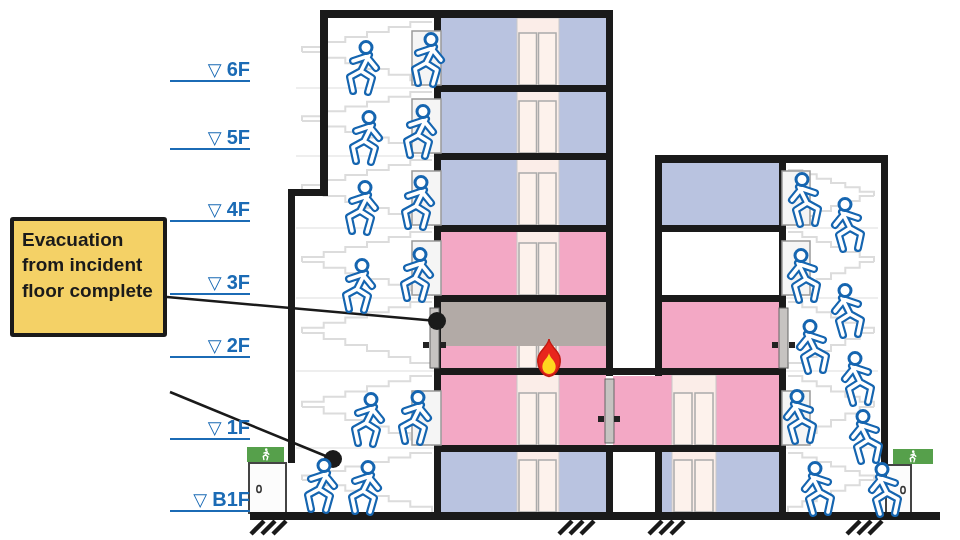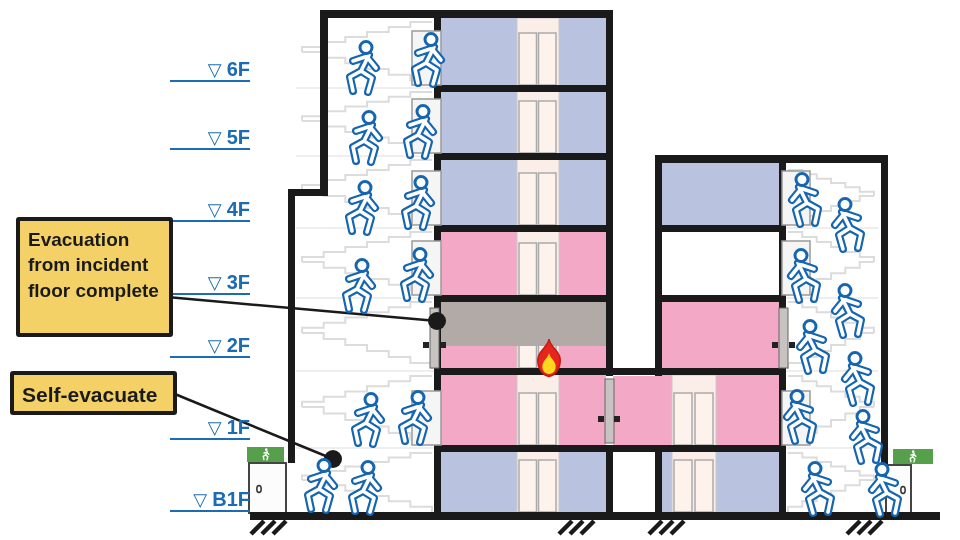--- a/index.html
+++ b/index.html
@@ -36,21 +36,21 @@
   .fire-outer{fill:var(--fire-red);stroke:#C21A12;stroke-width:1.5;}
   .fire-inner{fill:var(--fire-yellow);}
   .mini{stroke:#fff;stroke-width:6;fill:none;stroke-linecap:round;stroke-linejoin:round;}
   
   .floor-label{position:absolute;left:170px;width:80px;height:24px;box-sizing:border-box;
     border-bottom:2px solid var(--label-blue);color:var(--label-blue);
     font-size:20px;font-weight:bold;display:flex;justify-content:flex-end;
     align-items:flex-end;gap:5px;line-height:1;padding-bottom:1px;}
   .floor-label .tri{font-size:18px;}
   .callout{position:absolute;box-sizing:border-box;background:var(--callout-yellow);
-    border:4px solid var(--ink);border-radius:3px;color:var(--ink);font-weight:bold;margin-left:6px;}
+    border:4px solid var(--ink);border-radius:3px;color:var(--ink);font-weight:bold;}
   #callout-incident{left:10px;top:217px;width:157px;height:120px;padding:6px 8px;
     font-size:19px;line-height:1.33;}
   #callout-self{left:4px;top:371px;width:167px;height:44px;padding:7px 8px;font-size:21px;line-height:1.2;}
 </style>
 </head>
 <body>
 
 <div id="stage">
 
   <svg id="bsvg" width="960" height="540" viewBox="0 0 960 540">
@@ -304,15 +304,14 @@
   <div class="floor-label" style="top:416px">
     <span class="tri">▽</span>
     <span>1F</span>
   </div>
   <div class="floor-label" style="top:488px">
     <span class="tri">▽</span>
     <span>B1F</span>
   </div>
 
   <div id="callout-incident" class="callout">Evacuation from incident floor complete</div>
-  <div id="callout-self" class="callout">Self-evacuate</div>
 
 </div>
 
 </body></html>

